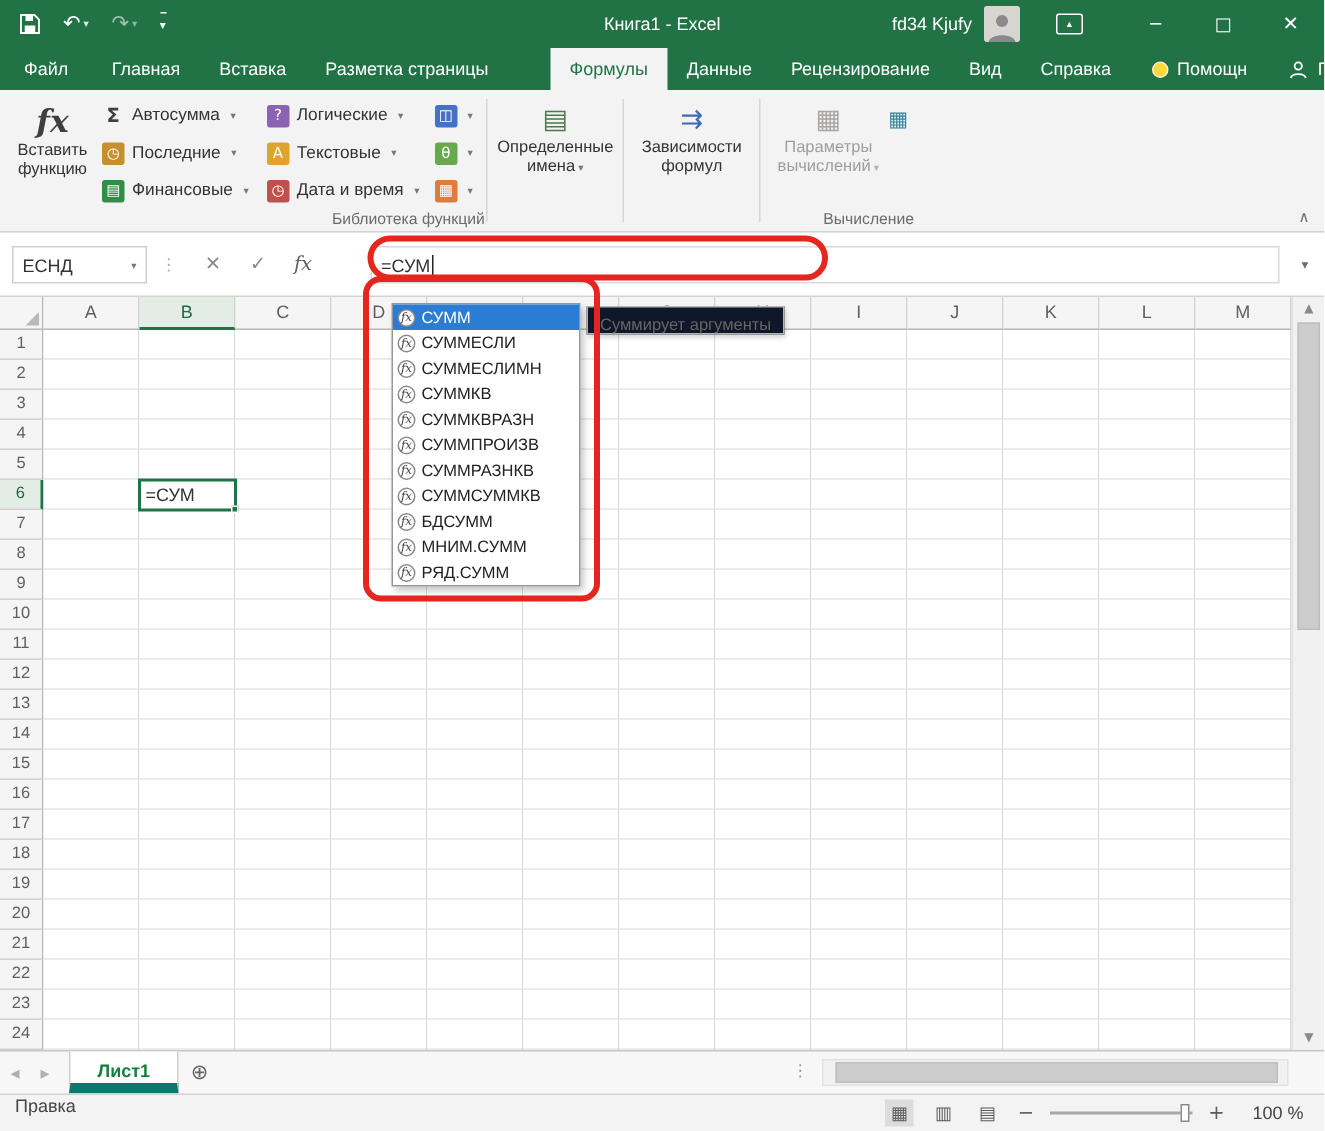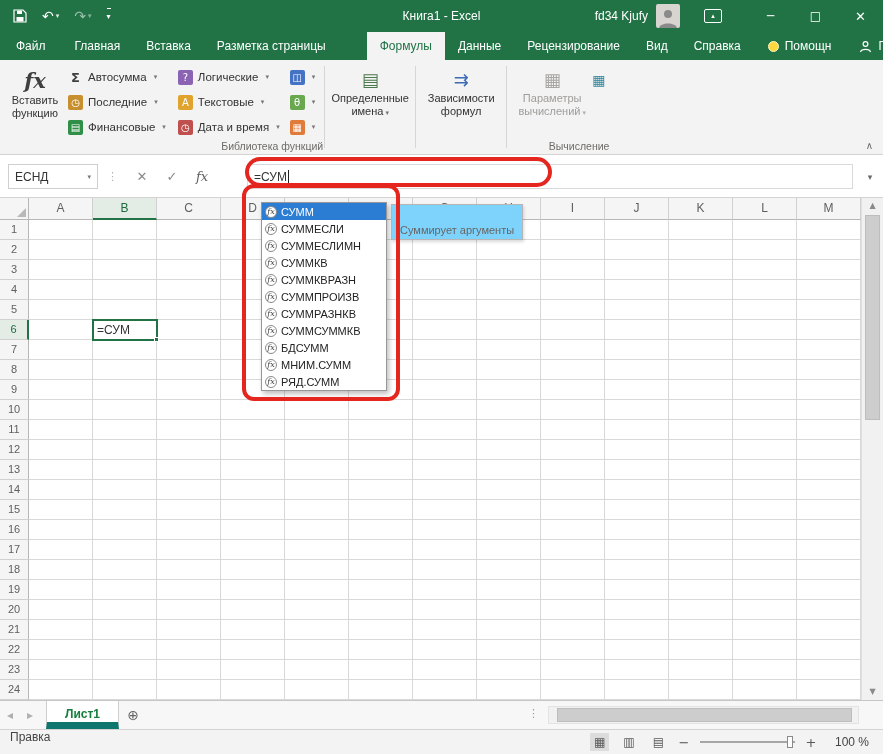--- a/index.html
+++ b/index.html
@@ -84,21 +84,21 @@
   .vscroll { position:absolute; right:0; top:198px; width:22px; height:502px; background:#f1f1f1; border-left:1px solid #e0e0e0; }
   .vs-arrow { height:16px; line-height:16px; text-align:center; color:#8a8a8a; font-size:8px; }
   .vs-arrow.bottom { position:absolute; bottom:0; left:0; right:0; }
   .vs-thumb { position:absolute; top:17px; left:3px; right:3px; height:205px; background:#cdcdcd; border:1px solid #bdbdbd; }
 
   
   .ac-popup { position:absolute; left:261px; top:202px; width:126px; background:#fff; border:1px solid #979797; box-shadow:2px 3px 5px rgba(0,0,0,.25); z-index:5; }
   .ac-item { height:17px; display:flex; align-items:center; gap:4px; padding:0 3px; font-size:11px; color:#222; white-space:nowrap; }
   .ac-item.sel { background:#2b7cd3; color:#fff; }
   .fx-ic { width:12px; height:12px; border-radius:50%; border:1px solid #8a8a8a; background:#fff; color:#444; font-family:"DejaVu Serif", serif; font-style:italic; font-size:8px; line-height:10px; display:inline-flex; align-items:center; justify-content:center; flex:none; }
-  .ac-tip { position:absolute; left:391px; top:204px; height:19px; line-height:17px; padding:17px 8px; background:#7dd3fc; border:1px solid #b5b5b5; box-shadow:1px 2px 3px rgba(0,0,0,.15); font-size:11px; color:#666; z-index:6; white-space:nowrap; }
+  .ac-tip { position:absolute; left:391px; top:204px; height:19px; line-height:17px; padding:4px 8px; background:#0f172a; border:1px solid #b5b5b5; box-shadow:1px 2px 3px rgba(0,0,0,.15); font-size:11px; color:#666; z-index:6; white-space:nowrap; }
 
   
   .red-rect { position:absolute; border:4px solid #e5261f; pointer-events:none; z-index:10; }
   .red-top { left:245px; top:157px; width:307px; height:30px; border-radius:15px; }
   .red-list { left:242px; top:184px; width:158px; height:217px; border-radius:12px; }
 
   
   .sheetbar { position:absolute; top:700px; left:0; right:0; height:29px; background:#f7f7f7; border-top:1px solid #c6c6c6; display:flex; align-items:stretch; }
   .nav-arrow { width:20px; line-height:28px; text-align:center; color:#b0b0b0; font-size:12px; }
   .sheet-tabs { display:flex; margin-left:6px; }

